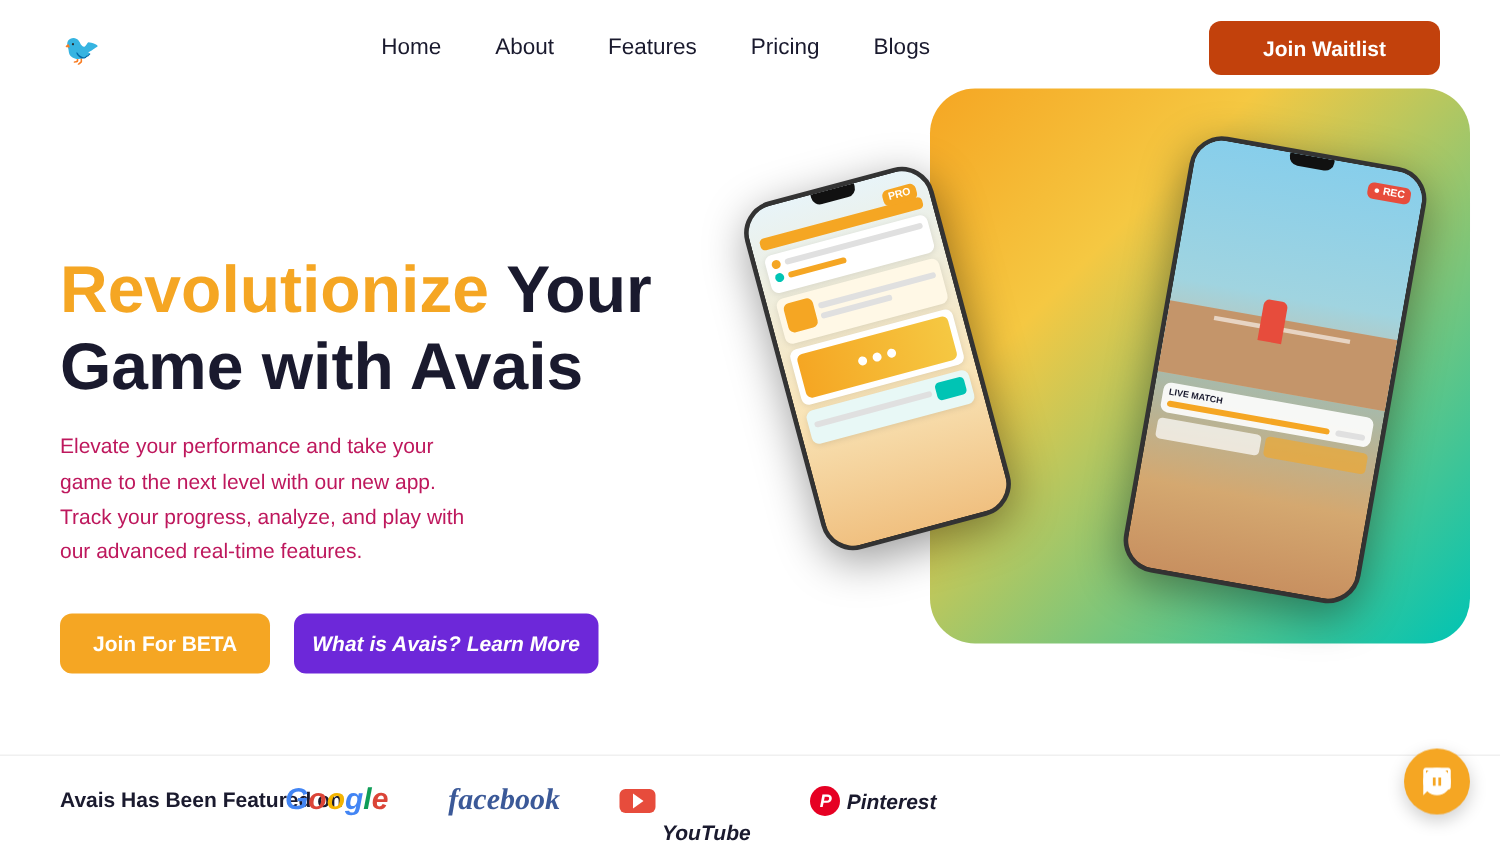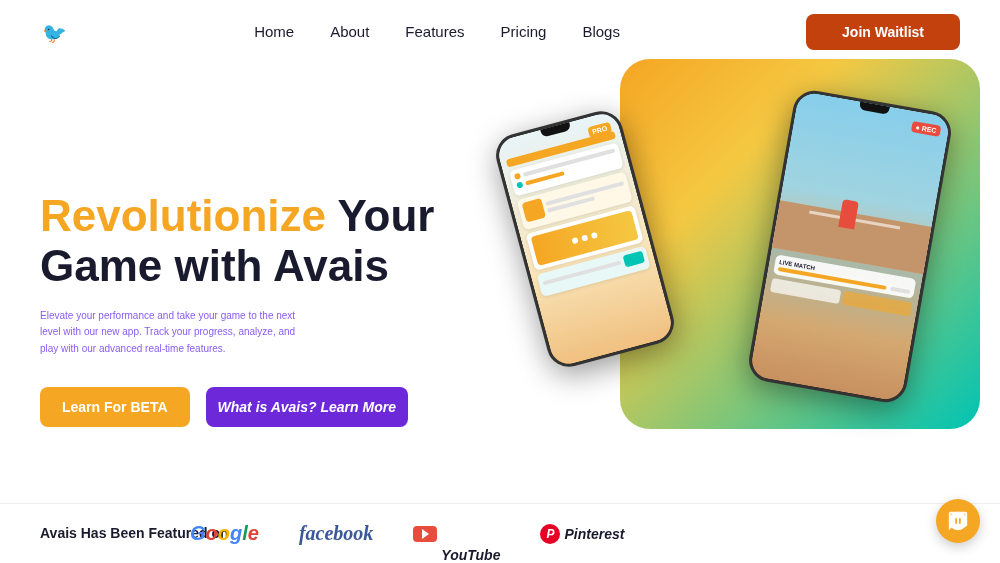--- a/index.html
+++ b/index.html
@@ -78,22 +78,22 @@
       font-weight: 800;
       line-height: 1.15;
       color: #1a1a2e;
       margin-bottom: 16px;
     }
     .hero-title .highlight {
       color: #f5a623;
       text-align: center;
     }
     .hero-desc {
-      font-size: 10px;
-      color: #8b5cf6;
+      font-size: 14px;
+      color: #be185d;
       line-height: 1.65;
       max-width: 275px;
       margin-bottom: 30px;
     }
     .hero-buttons {
       display: flex;
       gap: 16px;
     }
     .btn-beta {
       background: #f5a623;
@@ -356,21 +356,21 @@
   <button class="btn-waitlist">Join Waitlist</button>
 </nav>
 
 <section class="hero">
   <div class="hero-left">
     <h1 class="hero-title">
       <span class="highlight">Revolutionize</span><span> Your Game with Avais</span>
     </h1>
     <p class="hero-desc">Elevate your performance and take your game to the next level with our new app. Track your progress, analyze, and play with our advanced real-time features.</p>
     <div class="hero-buttons">
-      <button class="btn-beta">Learn For BETA</button>
+      <button class="btn-beta">Join For BETA</button>
       <button class="btn-learn">What is Avais? Learn More</button>
     </div>
   </div>
 
   <div class="hero-right">
     <div class="hero-bg-blob"></div>
 
     <div class="phone-container phone-left">
       <div class="phone-body">
         <div class="phone-notch"></div>

